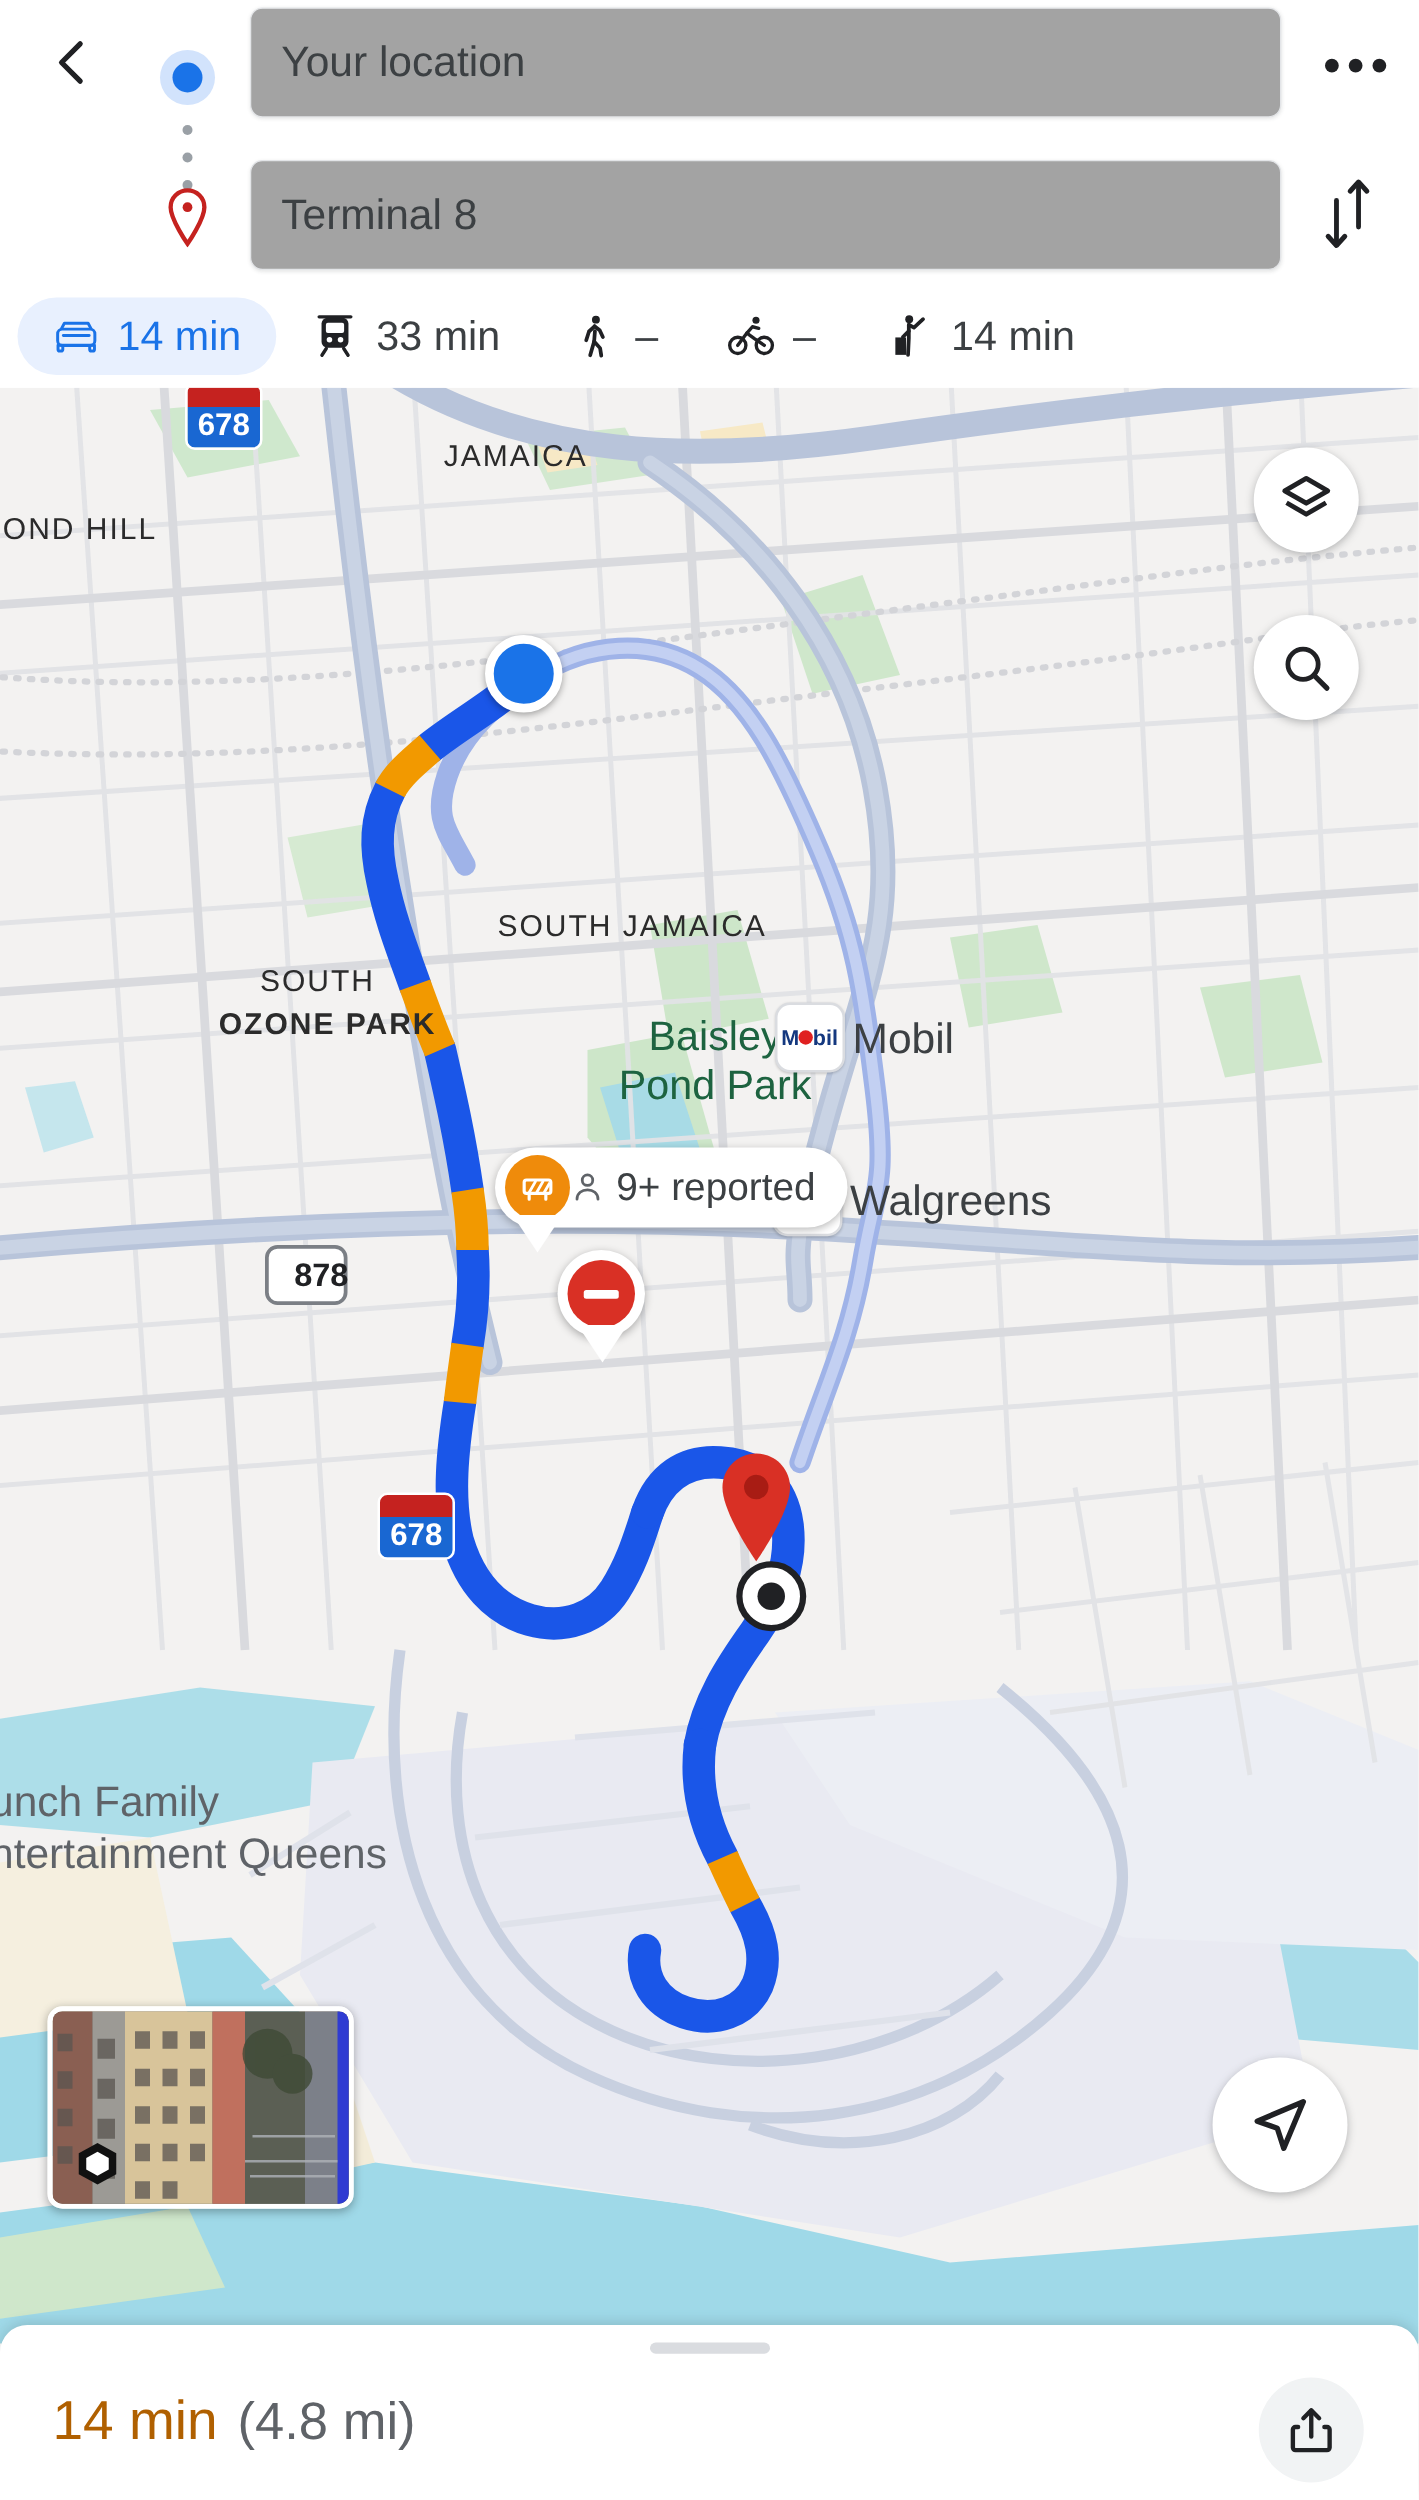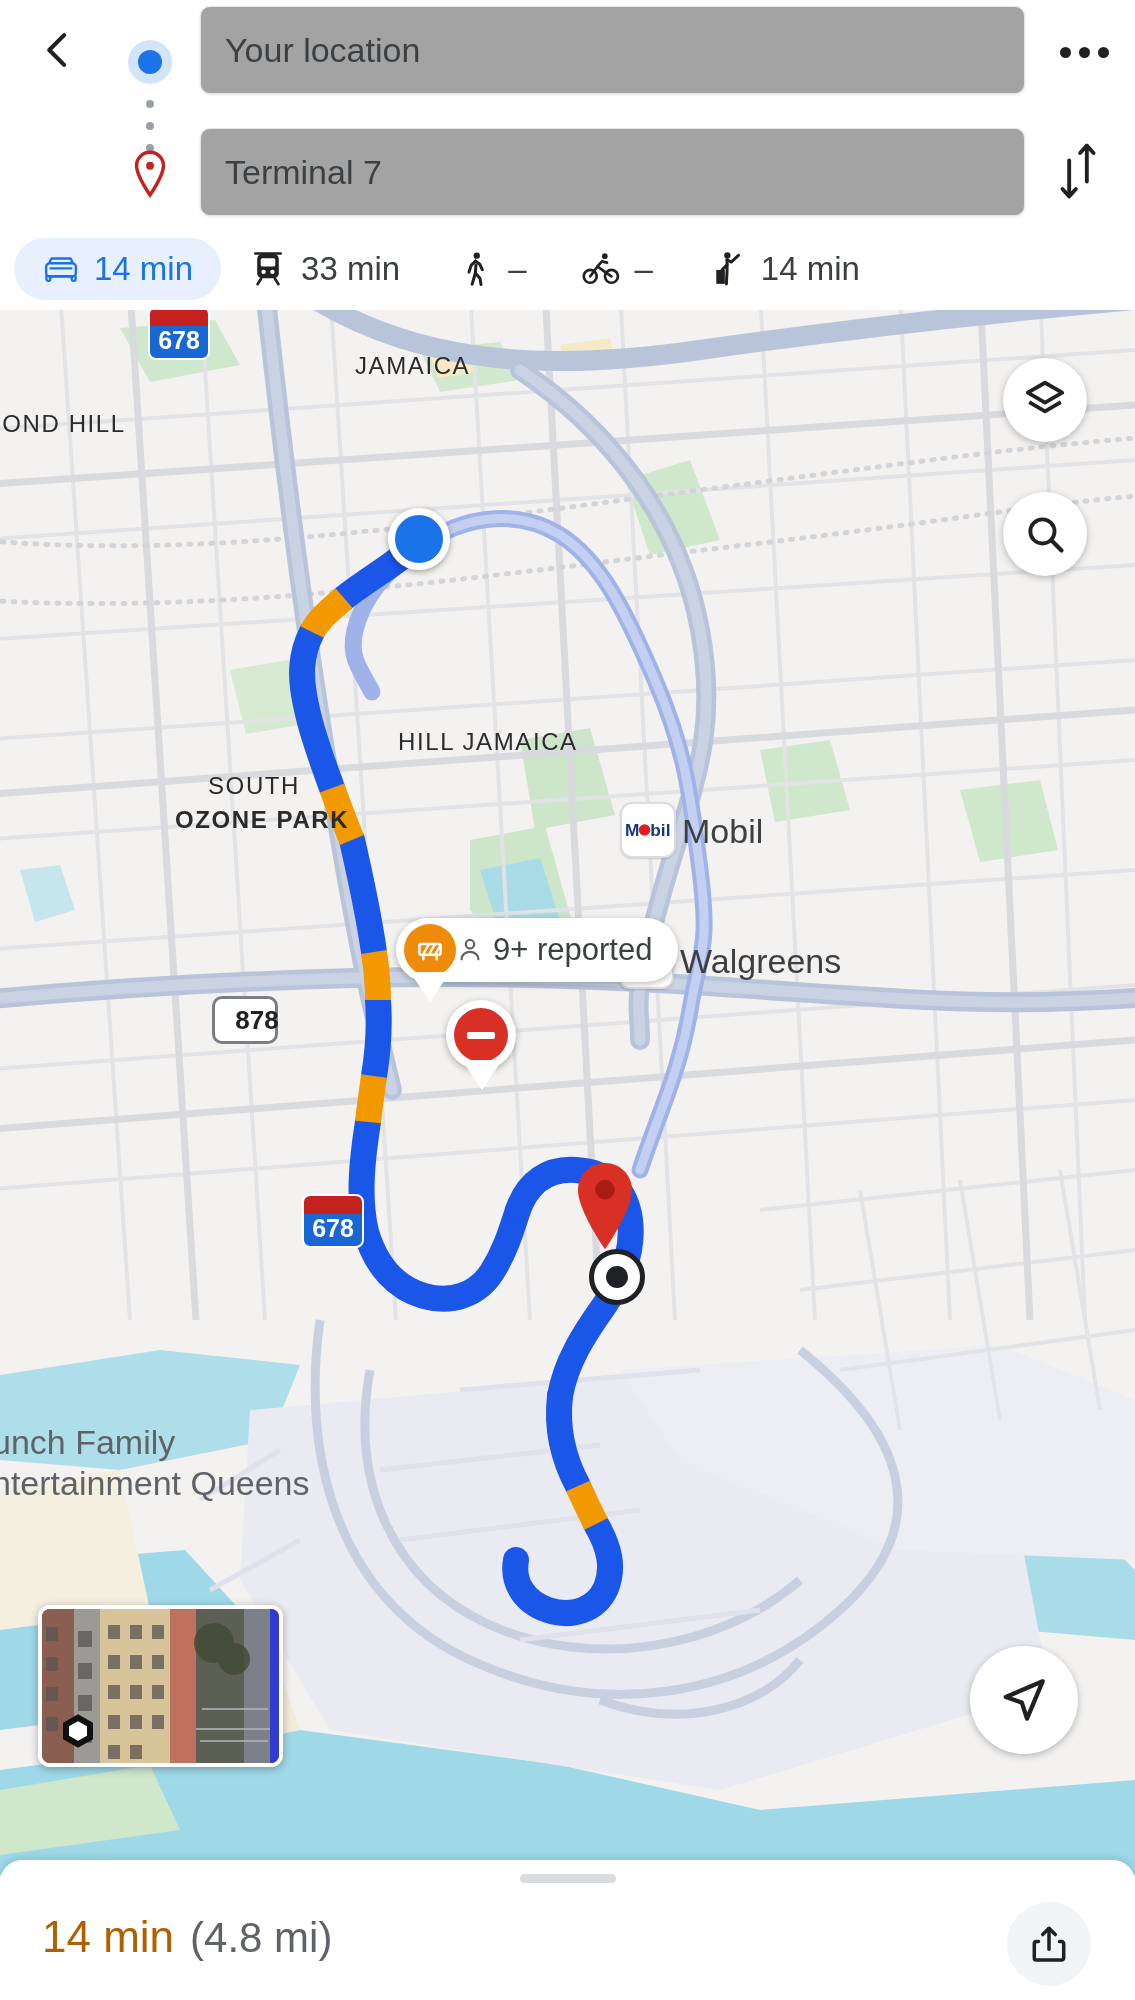--- a/index.html
+++ b/index.html
@@ -232,21 +232,21 @@
           <circle cx="12" cy="10.5" r="2.6" fill="#c5221f"></circle>
         </svg>
       </div>
     </div>
 
     <div class="field f1">
       <span title="Choose starting point">Your location</span>
     </div>
 
     <div class="field f2">
-      <span title="Choose destination">Terminal 7</span>
+      <span title="Choose destination">Terminal 8</span>
     </div>
 
     <div class="kebab">
       <i></i>
       <i></i>
       <i></i>
     </div>
 
     <div class="swap-btn">
       <svg viewBox="0 0 24 34">
@@ -463,24 +463,28 @@
         <path d="M332 478 C 340 500, 346 516, 352 530"></path>
         <path d="M374 642 C 377 662, 378 678, 378 690"></path>
         <path d="M374 766 C 371 788, 369 802, 368 812"></path>
         <path d="M578 1176 C 586 1194, 592 1206, 596 1214"></path>
       </g>
 
     </svg>
 
     <div class="maplabel" style="left:355px; top:42px;">JAMAICA</div>
     <div class="maplabel" style="left:-6px; top:100px;">IOND HILL</div>
-    <div class="maplabel" style="left:398px; top:418px;">HILL JAMAICA</div>
+    <div class="maplabel" style="left:398px; top:418px;">SOUTH JAMAICA</div>
     <div class="maplabel" style="left:208px; top:462px;">SOUTH</div>
     <div class="maplabel" style="left:175px; top:496px;font-weight:bold;">OZONE PARK</div>
 
+    <div class="parklabel" style="left:495px; top:500px;">
+      <div>Baisley</div>
+      <div>Pond Park</div>
+    </div>
 
     <div class="greylabel" style="left:-8px; top:1112px;">
       <div>unch Family</div>
       <div>ntertainment Queens</div>
     </div>
 
     <div class="poi-chip" style="left:620px; top:492px;">
       <svg viewBox="0 0 40 20" width="46" height="24">
         <text x="0" y="15" font-family="Liberation Sans, sans-serif" font-size="15" font-weight="700" fill="#14387f">M</text>
         <circle cx="17" cy="10" r="5" fill="#e02020"></circle>

